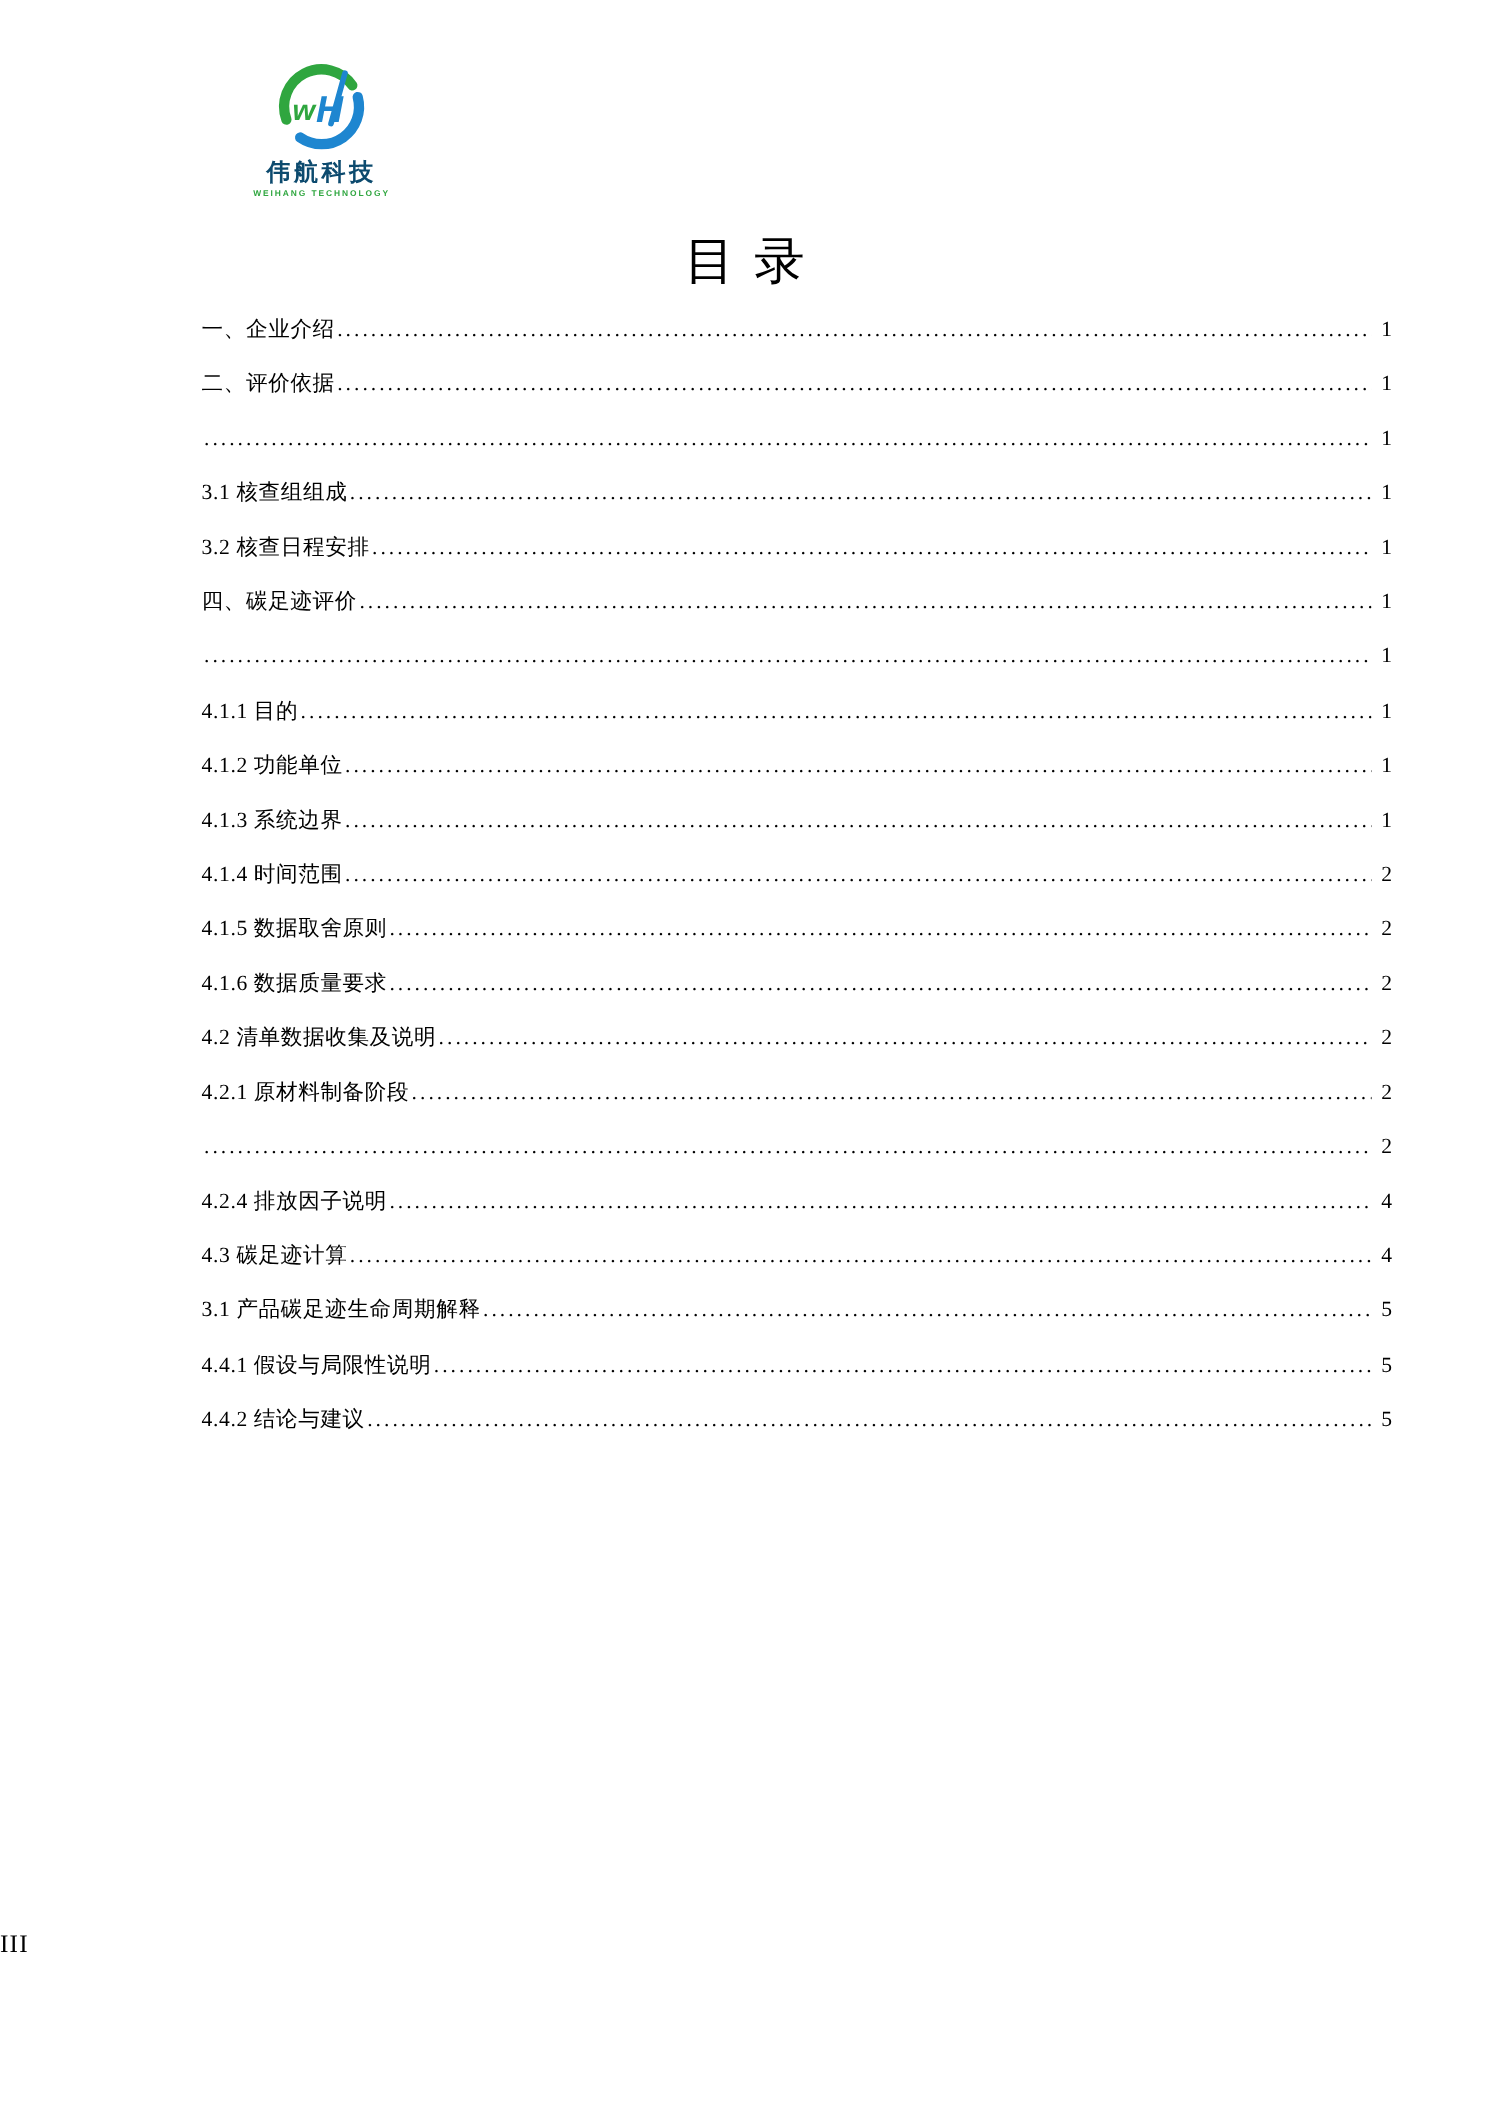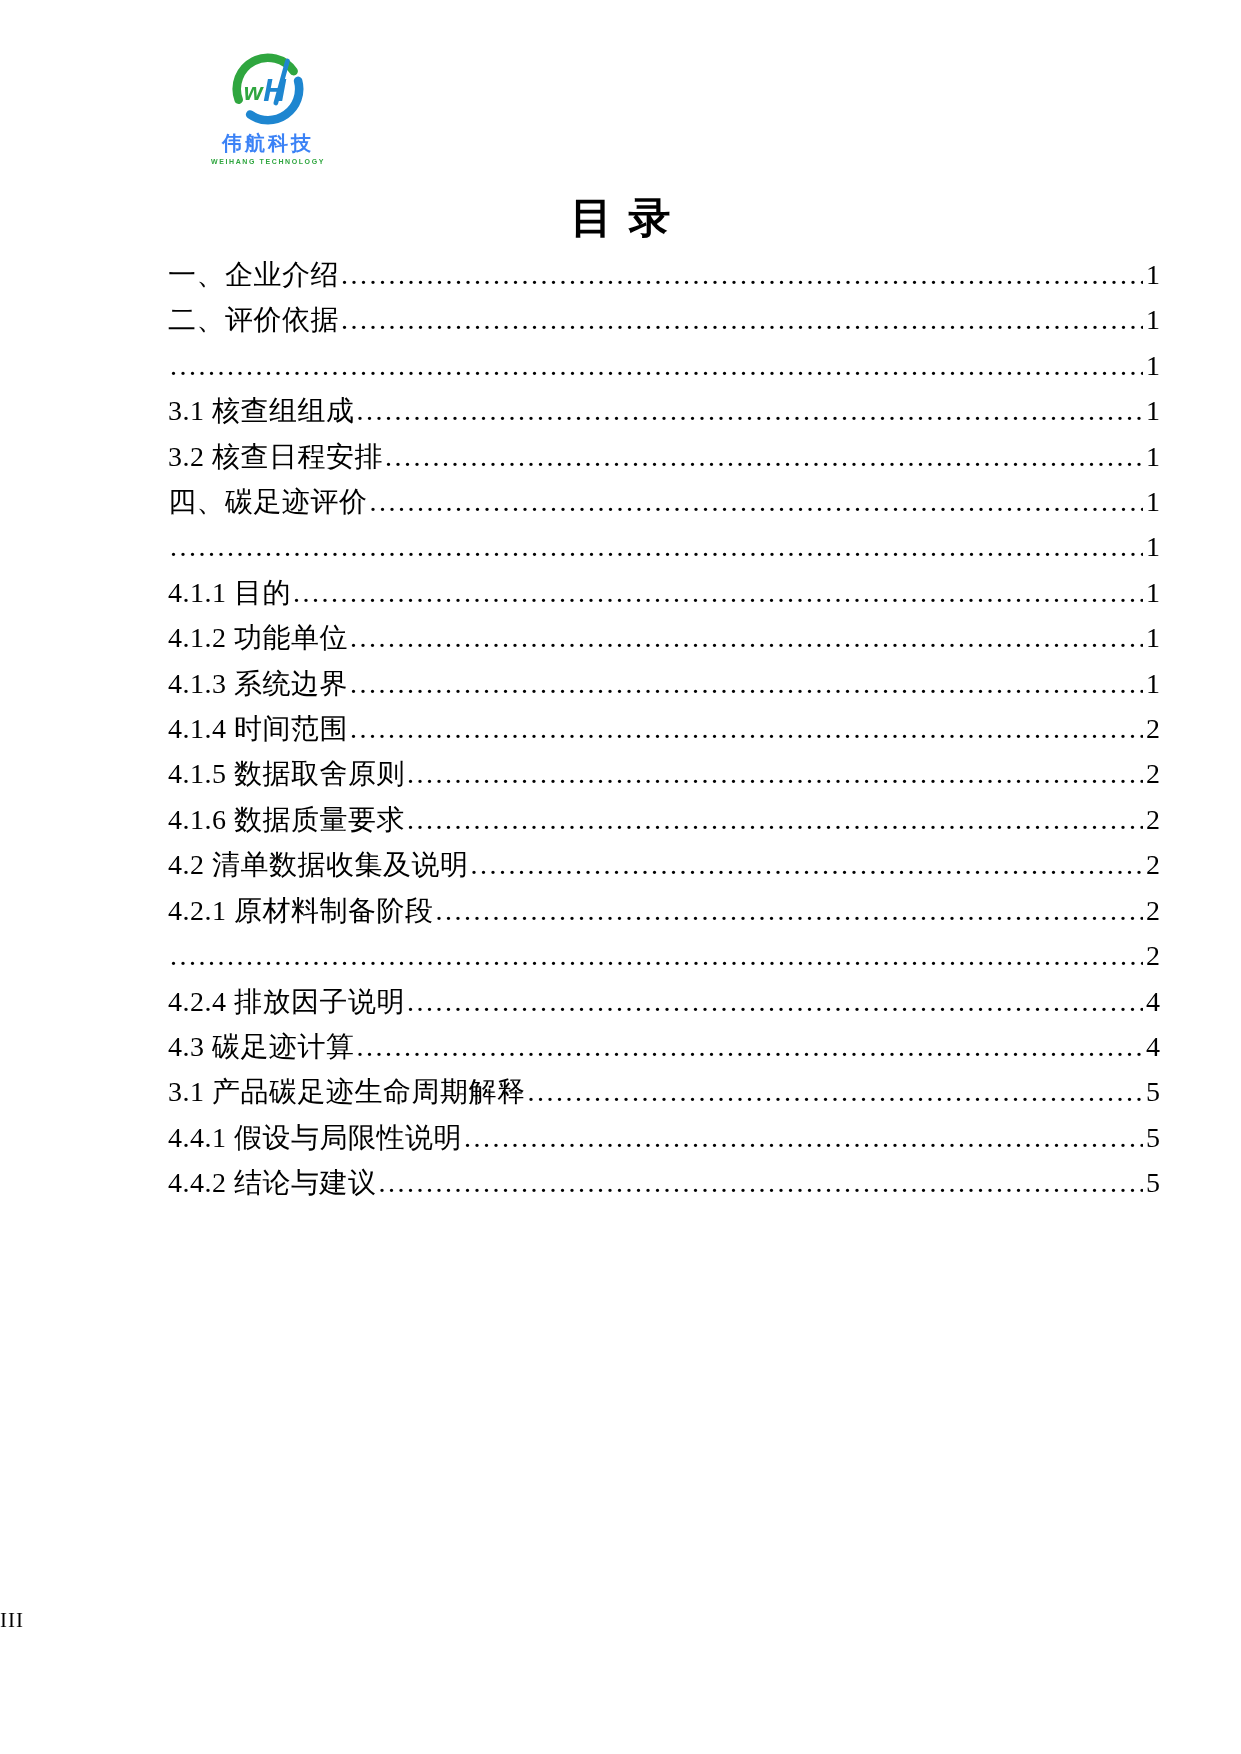--- a/index.html
+++ b/index.html
@@ -24,59 +24,59 @@
     width: 120px;
     text-align: center;
   }
   .logo-mark { display: block; margin: 0 auto; }
   .logo-cn {
     margin-top: 2px;
     font-family: "Liberation Sans", "DejaVu Sans", sans-serif;
     font-weight: bold;
     font-size: 20px;
     letter-spacing: 3px;
-    color: #3b82f6;
+    color: #0c4a6e;
     white-space: nowrap;
   }
   .logo-en {
     margin-top: 1px;
     font-family: "Liberation Sans", "DejaVu Sans", sans-serif;
     font-size: 7px;
     font-weight: bold;
     letter-spacing: 1.6px;
     color: #2fa63f;
     white-space: nowrap;
   }
 
   
   .toc-title {
     position: absolute;
     top: 190px;
     left: 0;
     width: 100%;
     text-align: center;
     font-size: 42px;
-    font-weight: bold;
+    font-weight: normal;
     letter-spacing: 16px;
     text-indent: 16px; 
     color: #000;
   }
 
   
   .toc-list {
     position: absolute;
     top: 252px;
     left: 168px;
     right: 81px;
   }
   .toc-row {
     display: flex;
     align-items: baseline;
     line-height: 45.4px;
-    font-size: 28px;
+    font-size: 18px;
     white-space: nowrap;
   }
   .toc-label { white-space: pre; letter-spacing: 0.5px; }
   .toc-leader {
     flex: 1 1 auto;
     overflow: hidden;
     margin: 0 3px 0 2px;
     letter-spacing: 2.5px;
     color: #000;
   }

